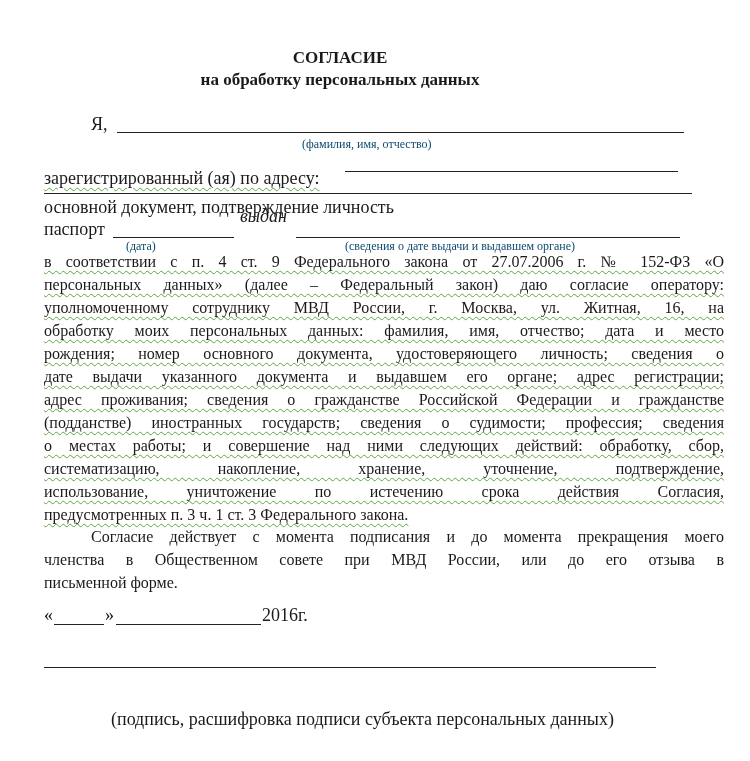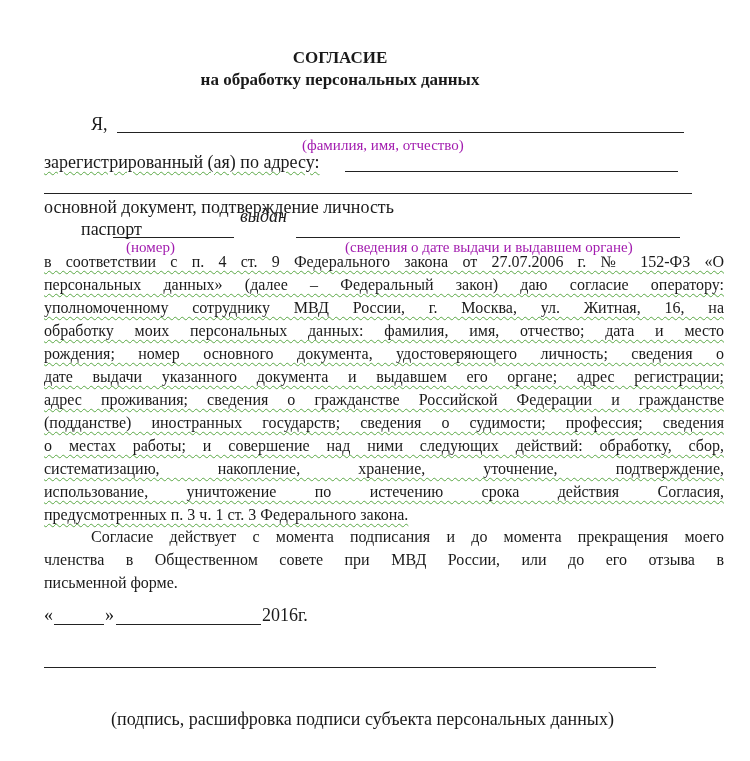--- a/index.html
+++ b/index.html
@@ -4,21 +4,21 @@
   <style>
     html, body { margin: 0; padding: 0; background: #ffffff; }
     body {
       width: 750px; height: 761px; position: relative; overflow: hidden;
       font-family: "Liberation Serif", "DejaVu Serif", serif;
       color: #1a1a1a;
     }
     .abs { position: absolute; white-space: nowrap; }
     .title { left: 0; width: 680px; text-align: center; font-weight: bold; font-size: 17px; }
     .t18 { font-size: 18px; }
-    .cap { font-size: 15px; color: #a21caf; }
+    .cap { font-size: 12px; color: #0c4a6e; }
     .line { position: absolute; height: 0; border-bottom: 1px solid #222; }
     .just {
       position: absolute; left: 44px; width: 680px; font-size: 16px;
       text-align: justify; text-align-last: justify; white-space: nowrap;
     }
     .just.last { text-align-last: left; }
     .wavy {
       text-decoration: underline wavy #5aa845;
       text-decoration-thickness: 1px;
       text-underline-offset: 3px;
@@ -27,30 +27,30 @@
 </head>
 <body>
 
 <div class="abs title" style="top:48px;">СОГЛАСИЕ</div>
 <div class="abs title" style="top:70px;">на обработку персональных данных</div>
 
 <div class="abs t18" style="left:91px; top:114px;">Я,</div>
 <div class="line" style="left:117px; top:132px; width:567px;"></div>
 <div class="abs cap" style="left:302px; top:137px;">(фамилия, имя, отчество)</div>
 
-<div class="abs t18" style="left:44px; top:152px;"><span class="wavy">зарегистрированный (ая) по адресу:</span></div>
+<div class="abs t18" style="left:44px; top:168px;"><span class="wavy">зарегистрированный (ая) по адресу:</span></div>
 <div class="line" style="left:345px; top:171px; width:333px;"></div>
 <div class="line" style="left:44px; top:193px; width:648px;"></div>
 
 <div class="abs t18" style="left:44px; top:197px;">основной документ, подтверждение личность</div>
-<div class="abs t18" style="left:44px; top:219px;margin-left:37px;">паспорт</div>
+<div class="abs t18" style="left:44px; top:219px;">паспорт</div>
 <div class="line" style="left:113px; top:237px; width:121px;"></div>
 <div class="abs t18" style="left:240px; top:206px;font-style:italic;">выдан</div>
 <div class="line" style="left:296px; top:237px; width:384px;"></div>
-<div class="abs cap" style="left:126px; top:239px;">(номер)</div>
+<div class="abs cap" style="left:126px; top:239px;">(дата)</div>
 <div class="abs cap" style="left:345px; top:239px;">(сведения о дате выдачи и выдавшем органе)</div>
 
 <div>
   <div class="just wavy" style="top:253px;">в соответствии с п. 4 ст. 9 Федерального закона от 27.07.2006 г. № 152-ФЗ «О</div>
   <div class="just wavy" style="top:276px;">персональных данных» (далее – Федеральный закон) даю согласие оператору:</div>
   <div class="just wavy" style="top:299px;">уполномоченному сотруднику МВД России, г. Москва, ул. Житная, 16, на</div>
   <div class="just wavy" style="top:322px;">обработку моих персональных данных: фамилия, имя, отчество; дата и место</div>
   <div class="just wavy" style="top:345px;">рождения; номер основного документа, удостоверяющего личность; сведения о</div>
   <div class="just wavy" style="top:368px;">дате выдачи указанного документа и выдавшем его органе; адрес регистрации;</div>
   <div class="just wavy" style="top:391px;">адрес проживания; сведения о гражданстве Российской Федерации и гражданстве</div>

